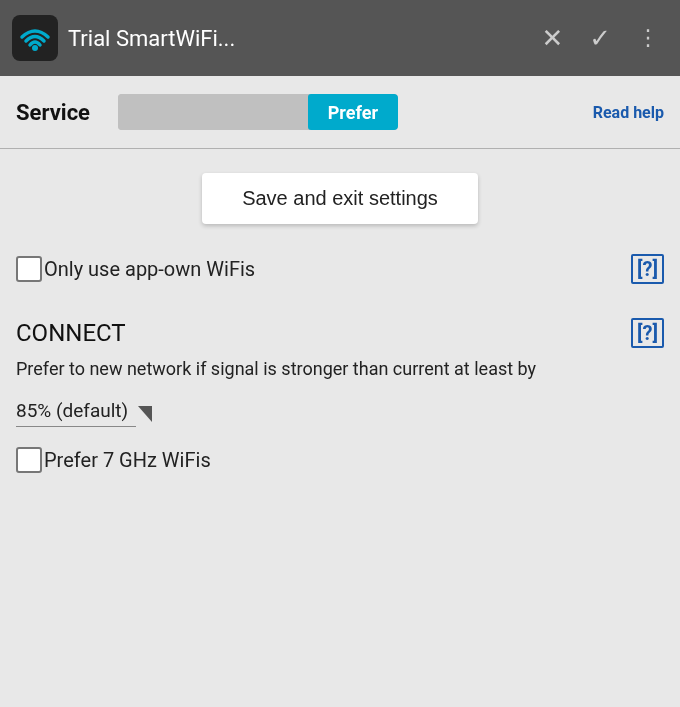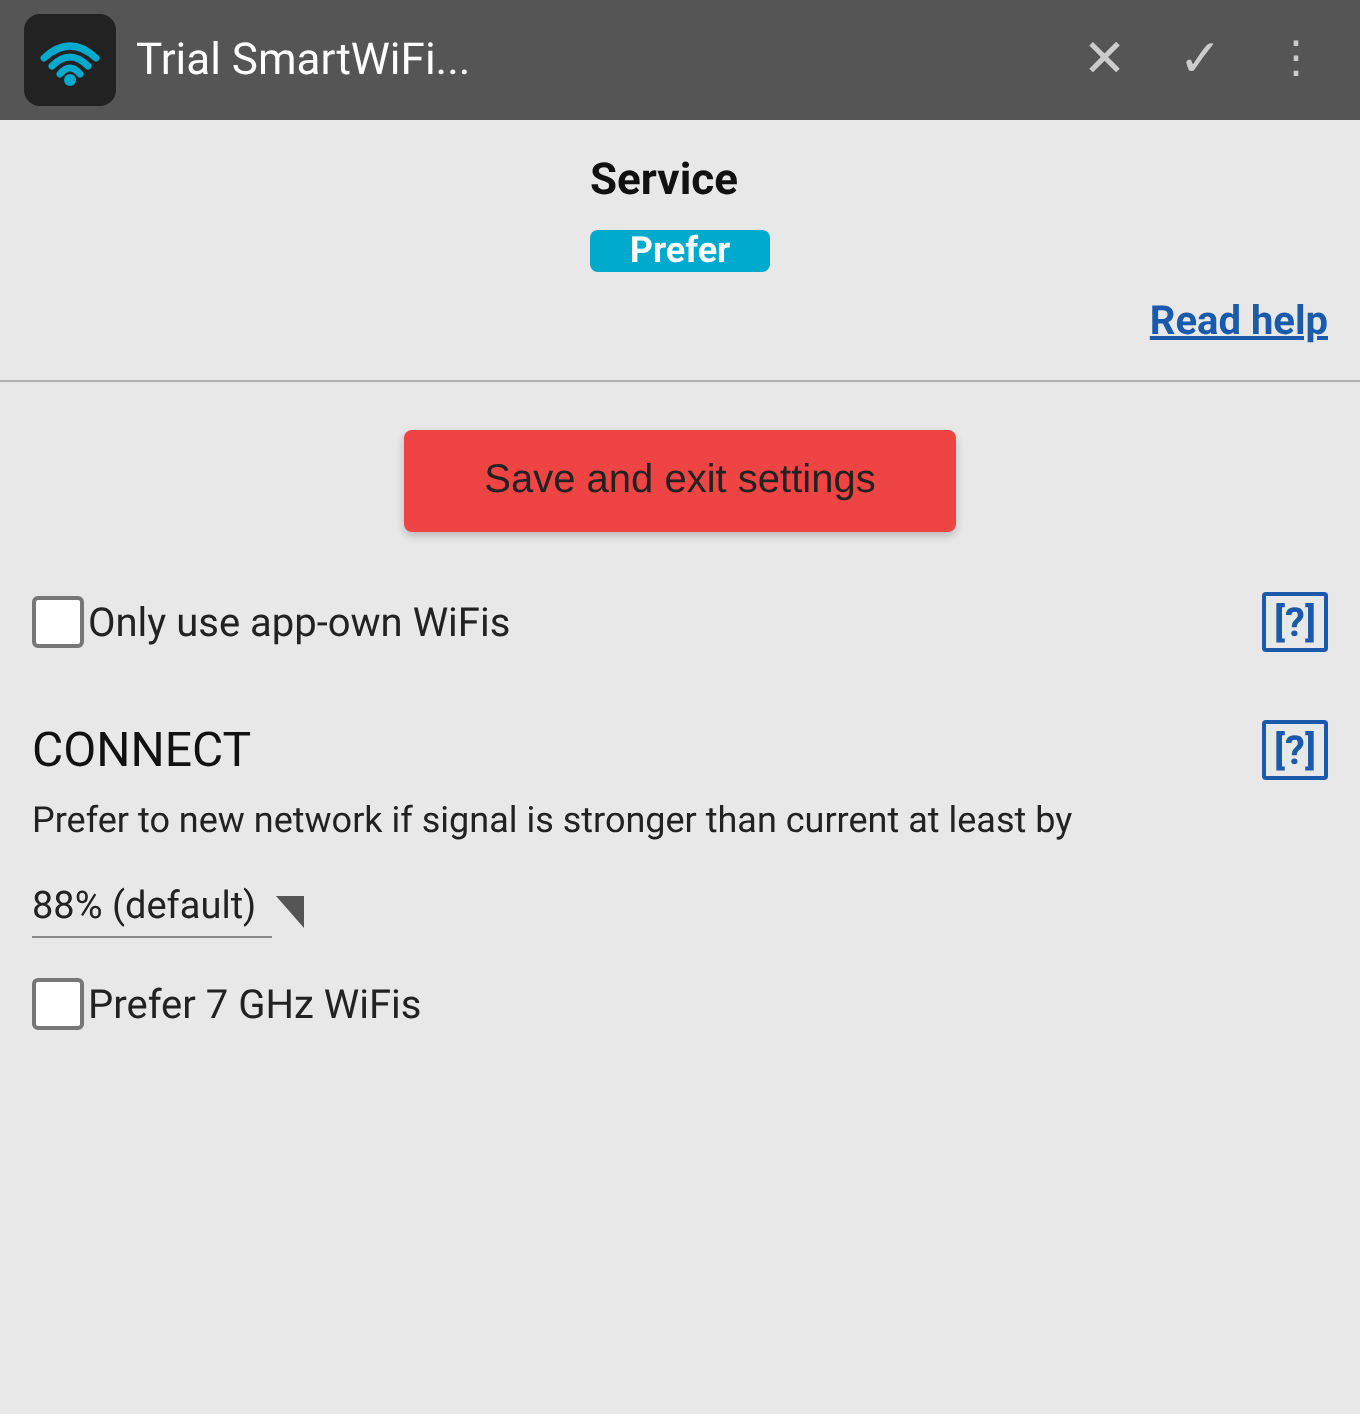--- a/index.html
+++ b/index.html
@@ -11,21 +11,21 @@
       font-family: 'Roboto', Arial, sans-serif;
       overflow: hidden;
     }
 
     
     .title-bar {
       background: #555555;
       display: flex;
       align-items: center;
       padding: 0 12px;
-      height: 60px;
+      height: 76px;
       gap: 10px;
     }
 
     .title-bar-icon {
       width: 46px;
       height: 46px;
       flex-shrink: 0;
     }
 
     .title-bar-title {
@@ -69,21 +69,20 @@
       padding: 0;
     }
 
     
     .service-row {
       display: flex;
       align-items: center;
       padding: 18px 16px 18px 16px;
       gap: 12px;
       background: #e8e8e8;
-      flex-direction: column;
     }
 
     .service-label {
       font-size: 22px;
       font-weight: bold;
       color: #111;
       min-width: 90px;
     }
 
     .toggle-container {
@@ -111,44 +110,43 @@
       padding: 0 20px;
       height: 100%;
       display: flex;
       align-items: center;
       cursor: pointer;
       border-radius: 3px;
     }
 
     .read-help-link {
       color: #1a5aad;
-      font-size: 20px;
+      font-size: 16px;
       font-weight: bold;
       cursor: pointer;
-      text-decoration: underline;
       margin-left: auto;
       white-space: nowrap;
     }
 
     
     .divider {
       height: 1px;
       background: #b0b0b0;
       margin: 0 0;
     }
 
     
     .save-area {
       display: flex;
       justify-content: center;
       padding: 24px 16px 20px;
     }
 
     .save-button {
-      background: #ef4444;
+      background: #ffffff;
       border: none;
       border-radius: 4px;
       font-size: 20px;
       color: #222;
       padding: 14px 40px;
       cursor: pointer;
       box-shadow: 0 2px 4px rgba(0,0,0,0.2);
     }
 
     
@@ -290,21 +288,21 @@
   <div class="section-gap"></div>
 
   <div class="connect-header">
     <span class="connect-title">CONNECT</span>
     <span class="help-badge">[?]</span>
   </div>
 
   <p class="connect-desc">Prefer to new network if signal is stronger than current at least by</p>
 
   <div class="dropdown-row">
-    <span class="dropdown-value">88% (default)</span>
+    <span class="dropdown-value">85% (default)</span>
     <div class="dropdown-arrow"></div>
   </div>
 
   <div class="checkbox-row">
     <div class="checkbox"></div>
     <span class="checkbox-label">Prefer 7 GHz WiFis</span>
   </div>
 
 </div>
 

